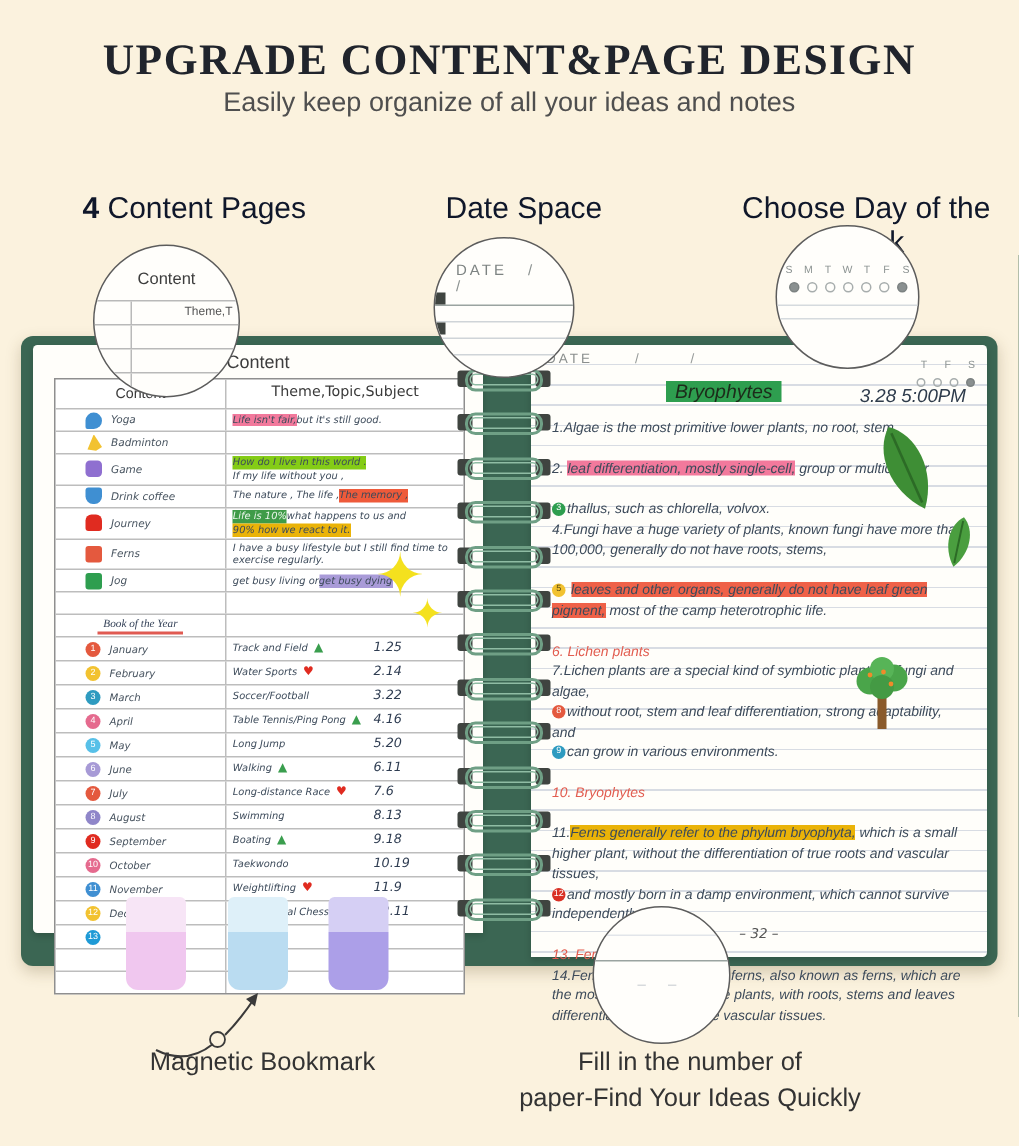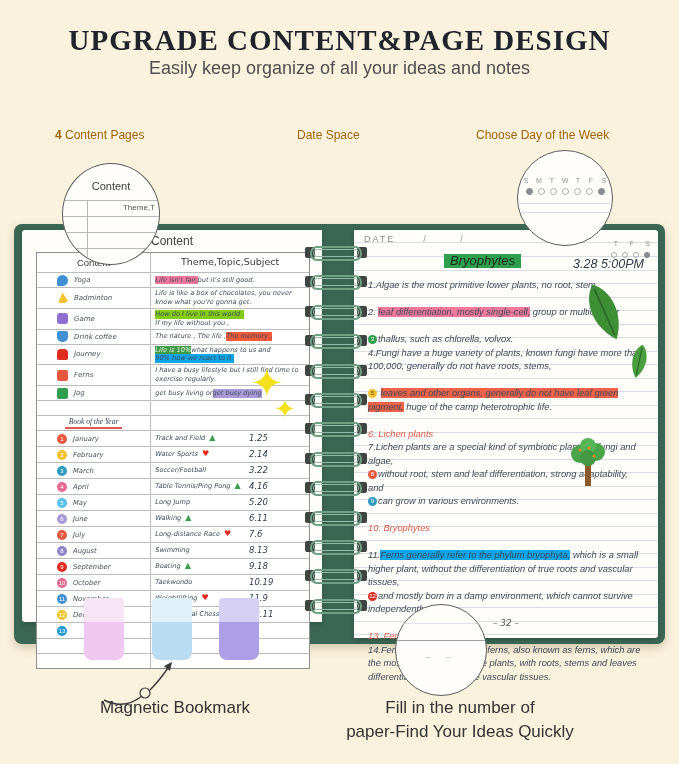--- a/index.html
+++ b/index.html
@@ -5,21 +5,21 @@
   html,body{margin:0;padding:0;}
   body{font-family:"Liberation Sans", sans-serif; background:#fbf2de;}
   #stage{position:relative;width:679px;height:764px;background:#fbf2de;overflow:hidden;}
 
   
   .hdr-title{position:absolute;top:24px;left:0;width:679px;text-align:center;
     font-family:"Liberation Serif", serif;font-weight:bold;font-size:29px;letter-spacing:1px;color:#20242c;}
   .hdr-sub{position:absolute;top:58px;left:0;width:679px;text-align:center;font-size:18px;color:#4f4f4f;}
 
   
-  .callout{position:absolute;font-size:12px;color:#a16207;}
+  .callout{position:absolute;font-size:20px;color:#0f172a;}
   .co-pages{left:55px;top:128px;}
   .co-pages b{font-weight:bold;}
   .co-date{left:297px;top:128px;}
   .co-week{left:476px;top:128px;text-align:center;}
 
   
   .inset{position:absolute;border-radius:50%;background:#fffefb;border:1px solid #5c5c5c;z-index:30;overflow:hidden;}
   .in-content{left:62px;top:163px;width:96px;height:100px;}
   .in-content .t{margin-top:16px;text-align:center;font-size:11px;color:#3d3d3d;}
   .mini-table{position:absolute;left:0;top:36px;width:96px;}
@@ -112,21 +112,21 @@
   .title-row{height:27px;position:relative;}
   .note-title{position:absolute;left:76px;top:2px;font-size:13px;background:#2e9e4f;color:#1c2b1a;padding:0 6px;}
   .note-dt{position:absolute;right:2px;top:6px;font-size:12.5px;color:#2f3c4c;}
   .nl{min-height:13.5px;}
   .gap{margin-top:13.5px;}
   .nl.heading span{color:#e25c4f;}
   [data-hl="pink"]{background:#f2799c;}
   [data-hl="yellow"]{background:#84cc16;}
   [data-hl="red"]{background:#ee5a3a;}
   [data-hl="green"]{background:#3f9b48;color:#eaf5ea;}
-  [data-hl="blue"]{background:#0ea5e9;}
+  [data-hl="blue"]{background:#eab308;}
   [data-hl="purple"]{background:#a99bd8;}
   [data-hl="orange"]{background:#ef6148;}
   [data-hl^="dot-"]{display:inline-block;width:9px;height:9px;border-radius:50%;color:#fff;font-size:6px;line-height:9px;text-align:center;font-style:normal;vertical-align:middle;margin-right:1px;}
   [data-hl="dot-green"]{background:#2e9e4f;}
   [data-hl="dot-yellow"]{background:#f2c230;color:#5a4a10;}
   [data-hl="dot-orange"]{background:#e4593e;}
   [data-hl="dot-blue"]{background:#2e9bc0;}
   [data-hl="dot-red"]{background:#d93025;}
   .rp-pagenum{position:absolute;left:0;top:388px;width:100%;text-align:center;font-family:"DejaVu Sans", sans-serif;font-style:italic;font-size:9px;color:#555;}
   .leaf1{position:absolute;left:228px;top:52px;transform:rotate(-24deg);}
@@ -170,23 +170,20 @@
           <div class="c2">
               <span data-hl="pink">Life isn't fair,</span>
               <span data-hl="none"> but it's still good.</span>
             </div>
         </div>
         <div class="trow">
           <div class="c1">
               <span class="cicon ci-1"></span>
               <span class="cname">Badminton</span>
             </div>
-          <div class="c2">
-              <span data-hl="none">Life is like a box of chocolates, you never know what you're gonna get.</span>
-            </div>
         </div>
         <div class="trow">
           <div class="c1">
               <span class="cicon ci-2"></span>
               <span class="cname">Game</span>
             </div>
           <div class="c2">
               <span data-hl="yellow">How do I live in this world .</span>
               <span data-hl="none"> If my life without you ,</span>
             </div>
@@ -444,21 +441,21 @@
 
       <div class="notes">
         <div class="title-row">
           <span class="note-title">Bryophytes</span>
           <span class="note-dt">3.28 5:00PM</span>
         </div>
         <div class="nl"><span data-hl="none">1.Algae is the most primitive lower plants, no root, stem,</span></div>
         <div class="nl gap"><span data-hl="none">2. </span><span data-hl="pink">leaf differentiation, mostly single-cell,</span><span data-hl="none"> group or multicellular</span></div>
         <div class="nl gap"><span data-hl="dot-green">3</span><span data-hl="none">thallus, such as chlorella, volvox.</span></div>
         <div class="nl"><span data-hl="none">4.Fungi have a huge variety of plants, known fungi have more than 100,000, generally do not have roots, stems,</span></div>
-        <div class="nl gap"><span data-hl="dot-yellow">5</span><span data-hl="none"> </span><span data-hl="orange">leaves and other organs, generally do not have leaf green pigment,</span><span data-hl="none"> huge of the camp heterotrophic life.</span></div>
+        <div class="nl gap"><span data-hl="dot-yellow">5</span><span data-hl="none"> </span><span data-hl="orange">leaves and other organs, generally do not have leaf green pigment,</span><span data-hl="none"> most of the camp heterotrophic life.</span></div>
         <div class="nl gap heading"><span>6. Lichen plants</span></div>
         <div class="nl"><span data-hl="none">7.Lichen plants are a special kind of symbiotic plants of fungi and algae,</span></div>
         <div class="nl"><span data-hl="dot-orange">8</span><span data-hl="none">without root, stem and leaf differentiation, strong adaptability, and</span></div>
         <div class="nl"><span data-hl="dot-blue">9</span><span data-hl="none">can grow in various environments.</span></div>
         <div class="nl gap heading"><span>10. Bryophytes</span></div>
         <div class="nl gap"><span data-hl="none">11.</span><span data-hl="blue">Ferns generally refer to the phylum bryophyta,</span><span data-hl="none"> which is a small higher plant, without the differentiation of true roots and vascular tissues,</span></div>
         <div class="nl"><span data-hl="dot-red">12</span><span data-hl="none">and mostly born in a damp environment, which cannot survive independently.</span></div>
         <div class="nl gap heading"><span>13. Ferns</span></div>
         <div class="nl"><span data-hl="none">14.Ferns refer to the phylum ferns, also known as ferns, which are the most evolved sporophyte plants, with roots, stems and leaves differentiated, and primitive vascular tissues.</span></div>
       </div>
@@ -583,20 +580,29 @@
         </div>
       <div class="ln">
           <span class="vd"></span>
         </div>
       <div class="ln">
           <span class="vd"></span>
         </div>
     </div>
   </div>
 
+  <div class="inset in-date">
+    <span class="hole" style="top:36px;"></span>
+      <span class="hole" style="top:56px;"></span>
+    <div class="dt"><span>DATE</span><span class="sl">/  /</span></div>
+    <div class="ln" style="margin-top:6px;border-color:#9aa3a0;"></div>
+    <div class="ln"></div>
+      <div class="ln"></div>
+      <div class="ln"></div>
+  </div>
 
   <div class="inset in-week">
     <div class="wk-row">
       <span>S</span>
         <span>M</span>
         <span>T</span>
         <span>W</span>
         <span>T</span>
         <span>F</span>
         <span>S</span>

